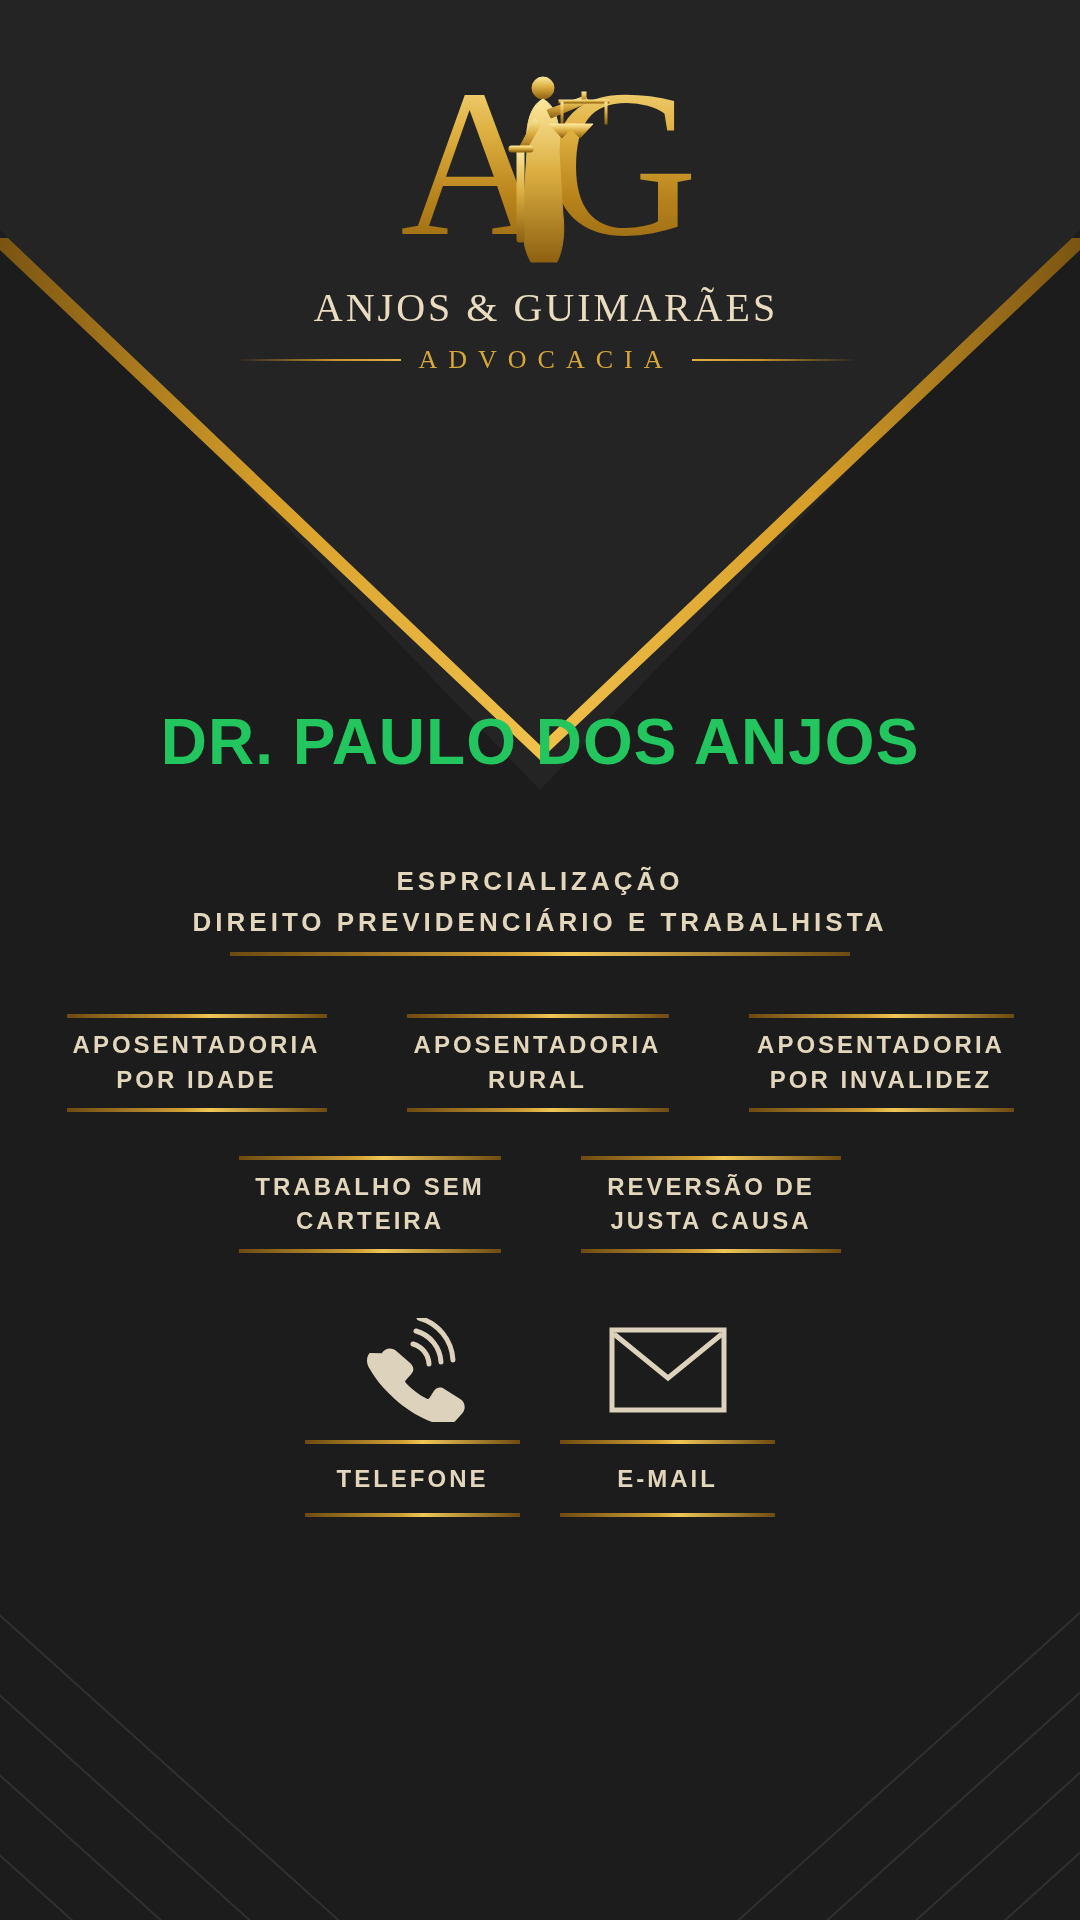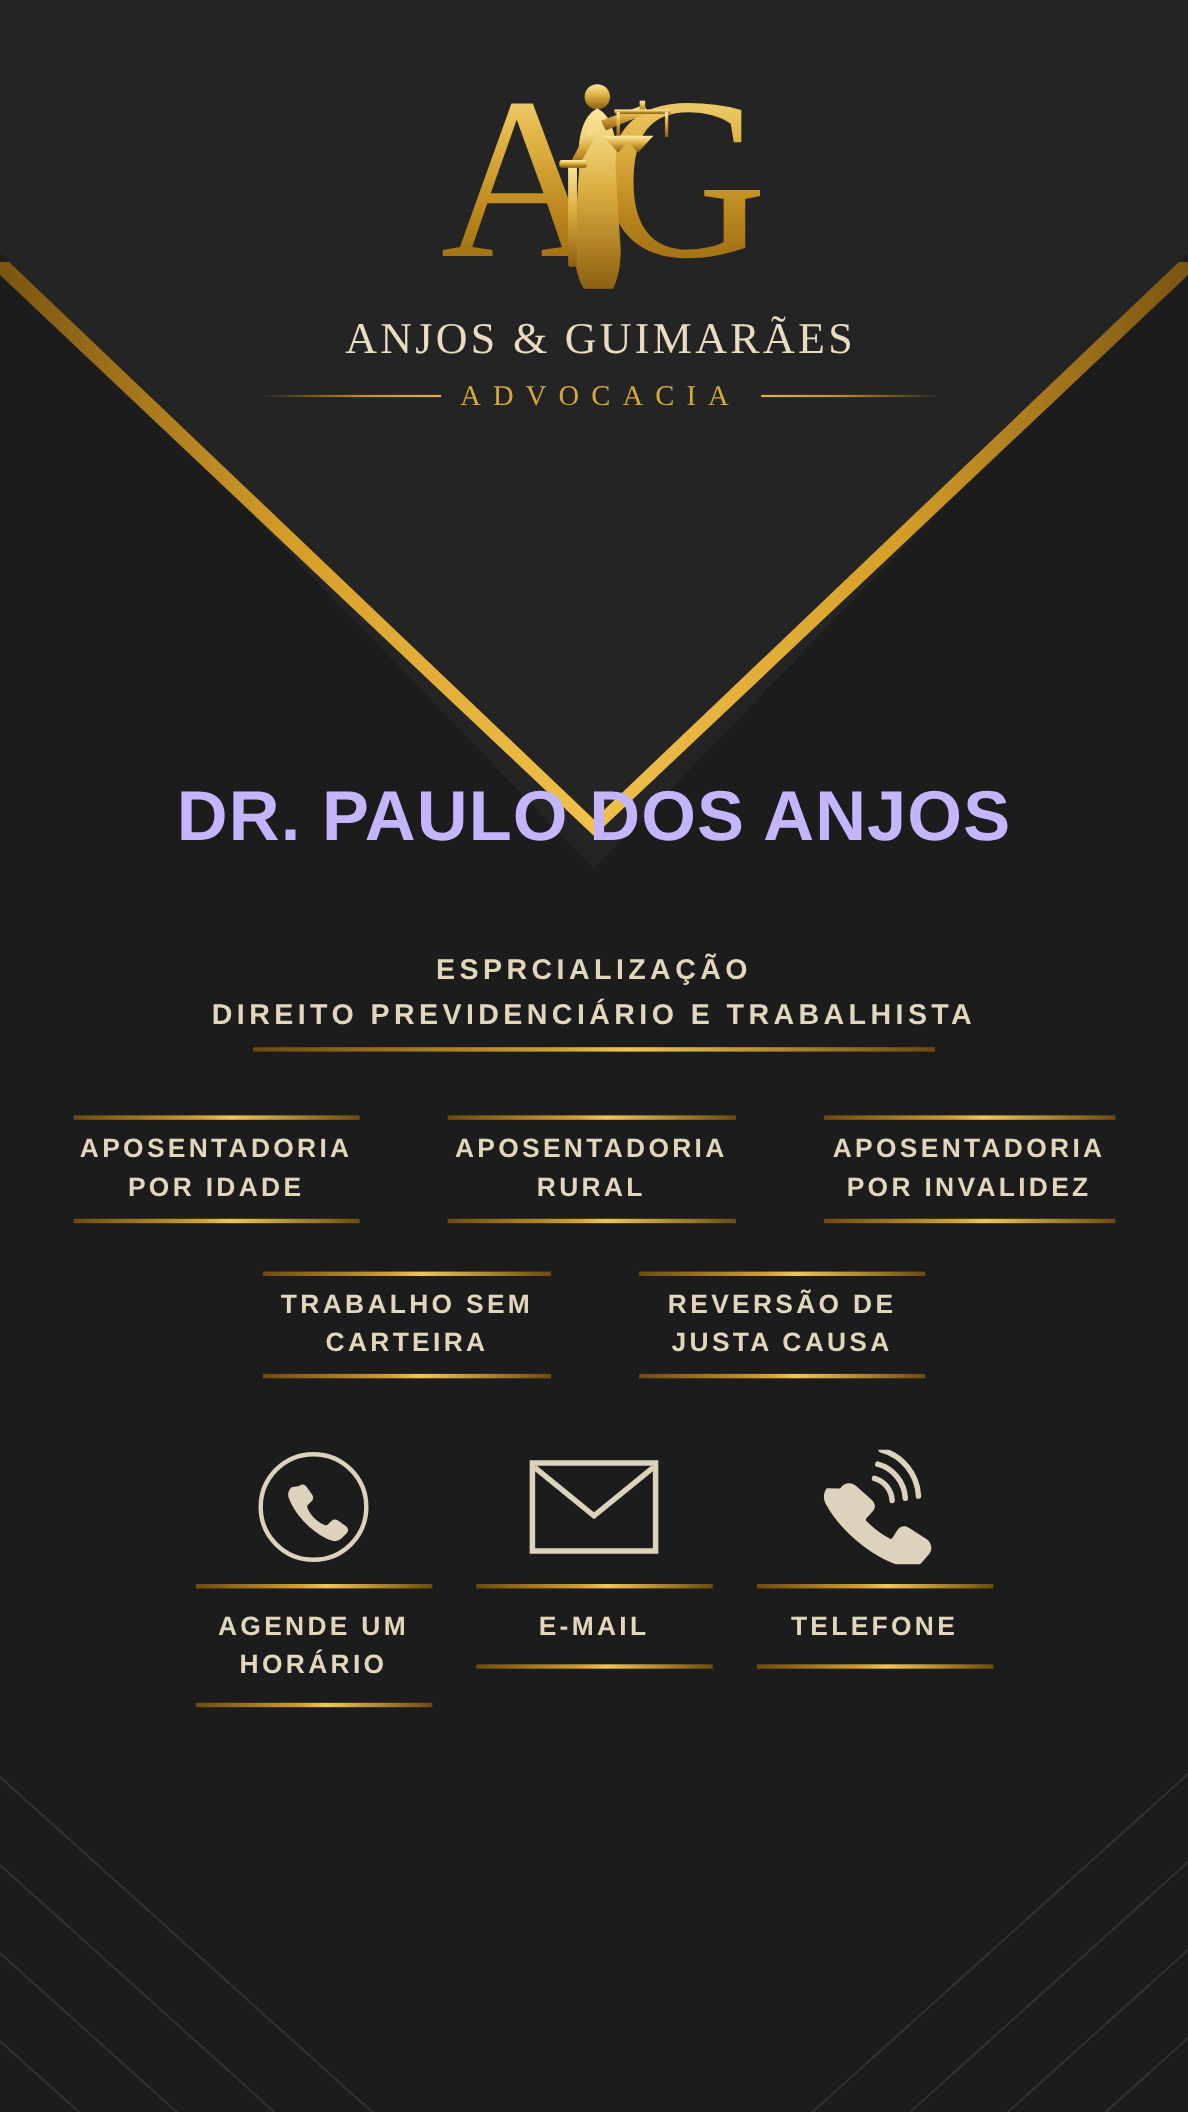--- a/index.html
+++ b/index.html
@@ -120,21 +120,21 @@
     font-family: "Liberation Serif", serif;
   }
 
   
   .doctor-name {
     margin-top: 330px;
     text-align: center;
     font-size: 64px;
     font-weight: bold;
     letter-spacing: 1px;
-    color: #c4b5fd;
+    color: #22c55e;
   }
 
   
   .specialization {
     margin-top: 87px;
     text-align: center;
   }
   .spec-line1 {
     font-size: 26px;
     letter-spacing: 4px;
@@ -340,59 +340,47 @@
           <div class="area-label">REVERSÃO DE
 JUSTA CAUSA</div>
           <div class="gold-bar bottom"></div>
         </div>
       </div>
 
     </div>
 
     <div class="contacts">
 
-      <div class="contact">
-        <div class="contact-icon">
-          <svg width="104" height="104" viewBox="0 0 104 104">
-            <circle cx="52" cy="52" r="48" fill="none" stroke="#ddd2bb" stroke-width="4"></circle>
-            <path d="M39 33c2-2 5-2 7 1l5 7c1 2 1 4-1 6l-3 3c-1 1-1 2 0 4 3 6 8 11 14 14 2 1 3 1 4 0l3-3c2-2 4-2 6-1l7 5c3 2 3 5 1 7l-4 4c-3 3-7 4-11 2-8-3-16-9-22-15-6-6-12-14-15-22-2-4-1-8 2-11z" fill="#ddd2bb"></path>
-          </svg>
-        </div>
-        <div class="contact-bar"></div>
-        <div class="contact-label">AGENDE UM
-HORÁRIO</div>
-        <div class="contact-bar2"></div>
-      </div>
-
-      <div class="contact">
-        <div class="contact-icon">
-          <svg width="120" height="92" viewBox="0 0 120 92">
-            <rect x="4" y="6" width="112" height="80" fill="none" stroke="#ddd2bb" stroke-width="5"></rect>
-            <path d="M6 10 L60 54 L114 10" fill="none" stroke="#ddd2bb" stroke-width="5"></path>
-          </svg>
-        </div>
-        <div class="contact-bar"></div>
-        <div class="contact-label">E-MAIL</div>
-        <div class="contact-bar2"></div>
-      </div>
 
       <div class="contact">
         <div class="contact-icon">
           <svg width="112" height="104" viewBox="0 0 112 104">
             <g fill="#ddd2bb">
               <path d="M20 26c4-5 11-5 15 0l12 14c3 4 3 8-1 11l-6 5c-1 1-1 2 0 3 5 7 11 13 18 18 1 1 2 1 3 0l5-6c3-4 8-4 11-1l14 12c5 4 5 11 0 15l-7 6c-5 4-12 4-18 1-13-6-26-16-36-27C20 66 11 53 6 40c-3-6-2-12 2-16z" transform="translate(8,4) rotate(-8 56 52)"></path>
             </g>
             <g fill="none" stroke="#ddd2bb" stroke-width="5" stroke-linecap="round">
               <path d="M72 46 a22 22 0 0 0 -16 -20"></path>
               <path d="M84 44 a34 34 0 0 0 -25 -31"></path>
               <path d="M96 42 a46 46 0 0 0 -34 -42"></path>
             </g>
           </svg>
         </div>
         <div class="contact-bar"></div>
         <div class="contact-label">TELEFONE</div>
         <div class="contact-bar2"></div>
       </div>
+
+      <div class="contact">
+        <div class="contact-icon">
+          <svg width="120" height="92" viewBox="0 0 120 92">
+            <rect x="4" y="6" width="112" height="80" fill="none" stroke="#ddd2bb" stroke-width="5"></rect>
+            <path d="M6 10 L60 54 L114 10" fill="none" stroke="#ddd2bb" stroke-width="5"></path>
+          </svg>
+        </div>
+        <div class="contact-bar"></div>
+        <div class="contact-label">E-MAIL</div>
+        <div class="contact-bar2"></div>
+      </div>
     </div>
 
 
   </div>
 </div>
 
 </body></html>

